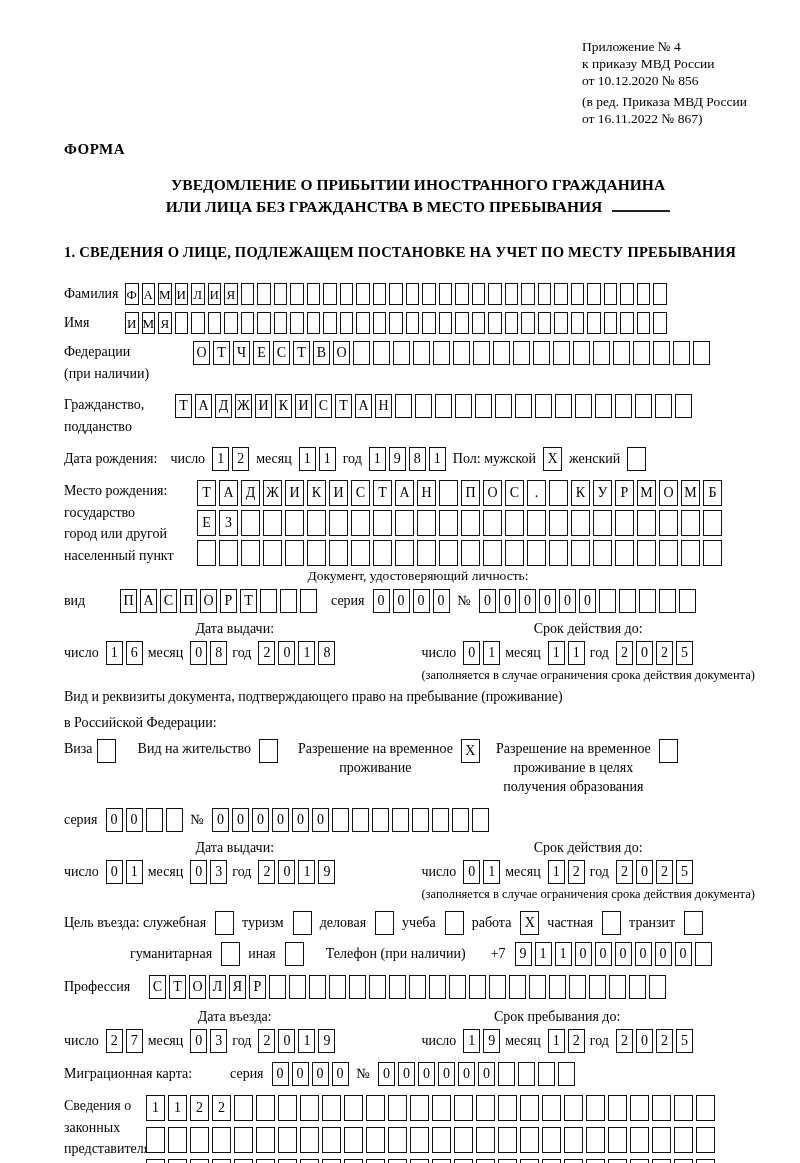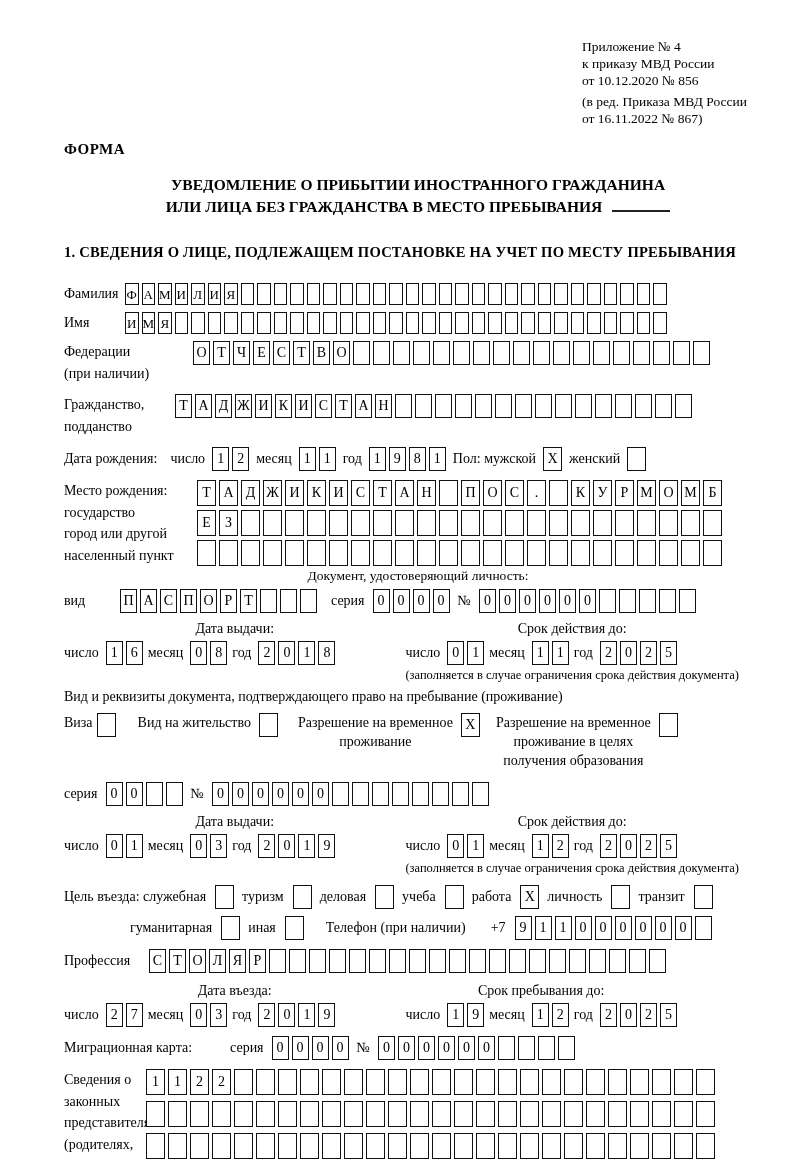--- a/index.html
+++ b/index.html
@@ -24,21 +24,21 @@
     font-size:13px; line-height:1;
   }
   .sm .cell { width:13.5px; height:22px; }
   .md .cell { width:17px; height:24px; font-size:14px; }
   .lg .cell { width:19px; height:26px; font-size:14px; }
   .chk .cell { width:19px; height:24px; font-size:14px; }
   .lblcol { flex:0 0 auto; }
   .mlabel { font-size:14px; line-height:21.5px; }
   .stack { display:flex; flex-direction:column; gap:4px; }
   .center-b { text-align:center; font-weight:normal; font-size:13.5px; margin-top:8px; }
-  .datewrap { display:flex; margin-top:8px; }
+  .datewrap { display:flex; margin-top:8px;gap:16px; }
   .datehead { text-align:center; font-size:14px; margin-bottom:4px; }
   .dateline { display:flex; align-items:center; gap:5px; }
   .dateline .lbl { margin-right:2px; }
   .note { font-size:12.5px; margin-top:3px; text-align:center; }
   .para { font-size:14px; margin-top:10px; }
   .optrow { display:flex; align-items:flex-start; margin-top:8px; gap:16px; }
   .opt { display:flex; align-items:flex-start; gap:8px; }
   .opt .ol { font-size:14px; line-height:19px; text-align:center; }
   .inline-opts { display:flex; align-items:center; gap:8px; flex-wrap:nowrap; }
   .inline-opts .lbl { margin-right:1px; }
@@ -410,20 +410,21 @@
             <span class="cell">0</span>
             <span class="cell">2</span>
             <span class="cell">5</span>
           </span>
       </div>
       <div class="note">(заполняется в случае ограничения срока действия документа)</div>
     </div>
   </div>
 
   <div class="para" style="margin-top:6px;">Вид и реквизиты документа, подтверждающего право на пребывание (проживание)</div>
+  <div class="para">в Российской Федерации:</div>
   <div class="optrow">
     <span class="opt" style="gap:4px;">
       <span class="ol">Виза</span>
       <span class="cells chk">
           <span class="cell"></span>
         </span>
     </span>
     <span class="opt" style="margin-left:6px;">
       <span class="ol">Вид на жительство</span>
       <span class="cells chk">
@@ -539,21 +540,21 @@
         <span class="cell"></span>
       </span>
     <span class="lbl">учеба</span>
     <span class="cells chk">
         <span class="cell"></span>
       </span>
     <span class="lbl">работа</span>
     <span class="cells chk">
         <span class="cell">X</span>
       </span>
-    <span class="lbl">личность</span>
+    <span class="lbl">частная</span>
     <span class="cells chk">
         <span class="cell"></span>
       </span>
     <span class="lbl">транзит</span>
     <span class="cells chk">
         <span class="cell"></span>
       </span>
   </div>
   <div class="inline-opts" style="margin-top:7px; margin-left:66px;">
     <span class="lbl">гуманитарная</span>

